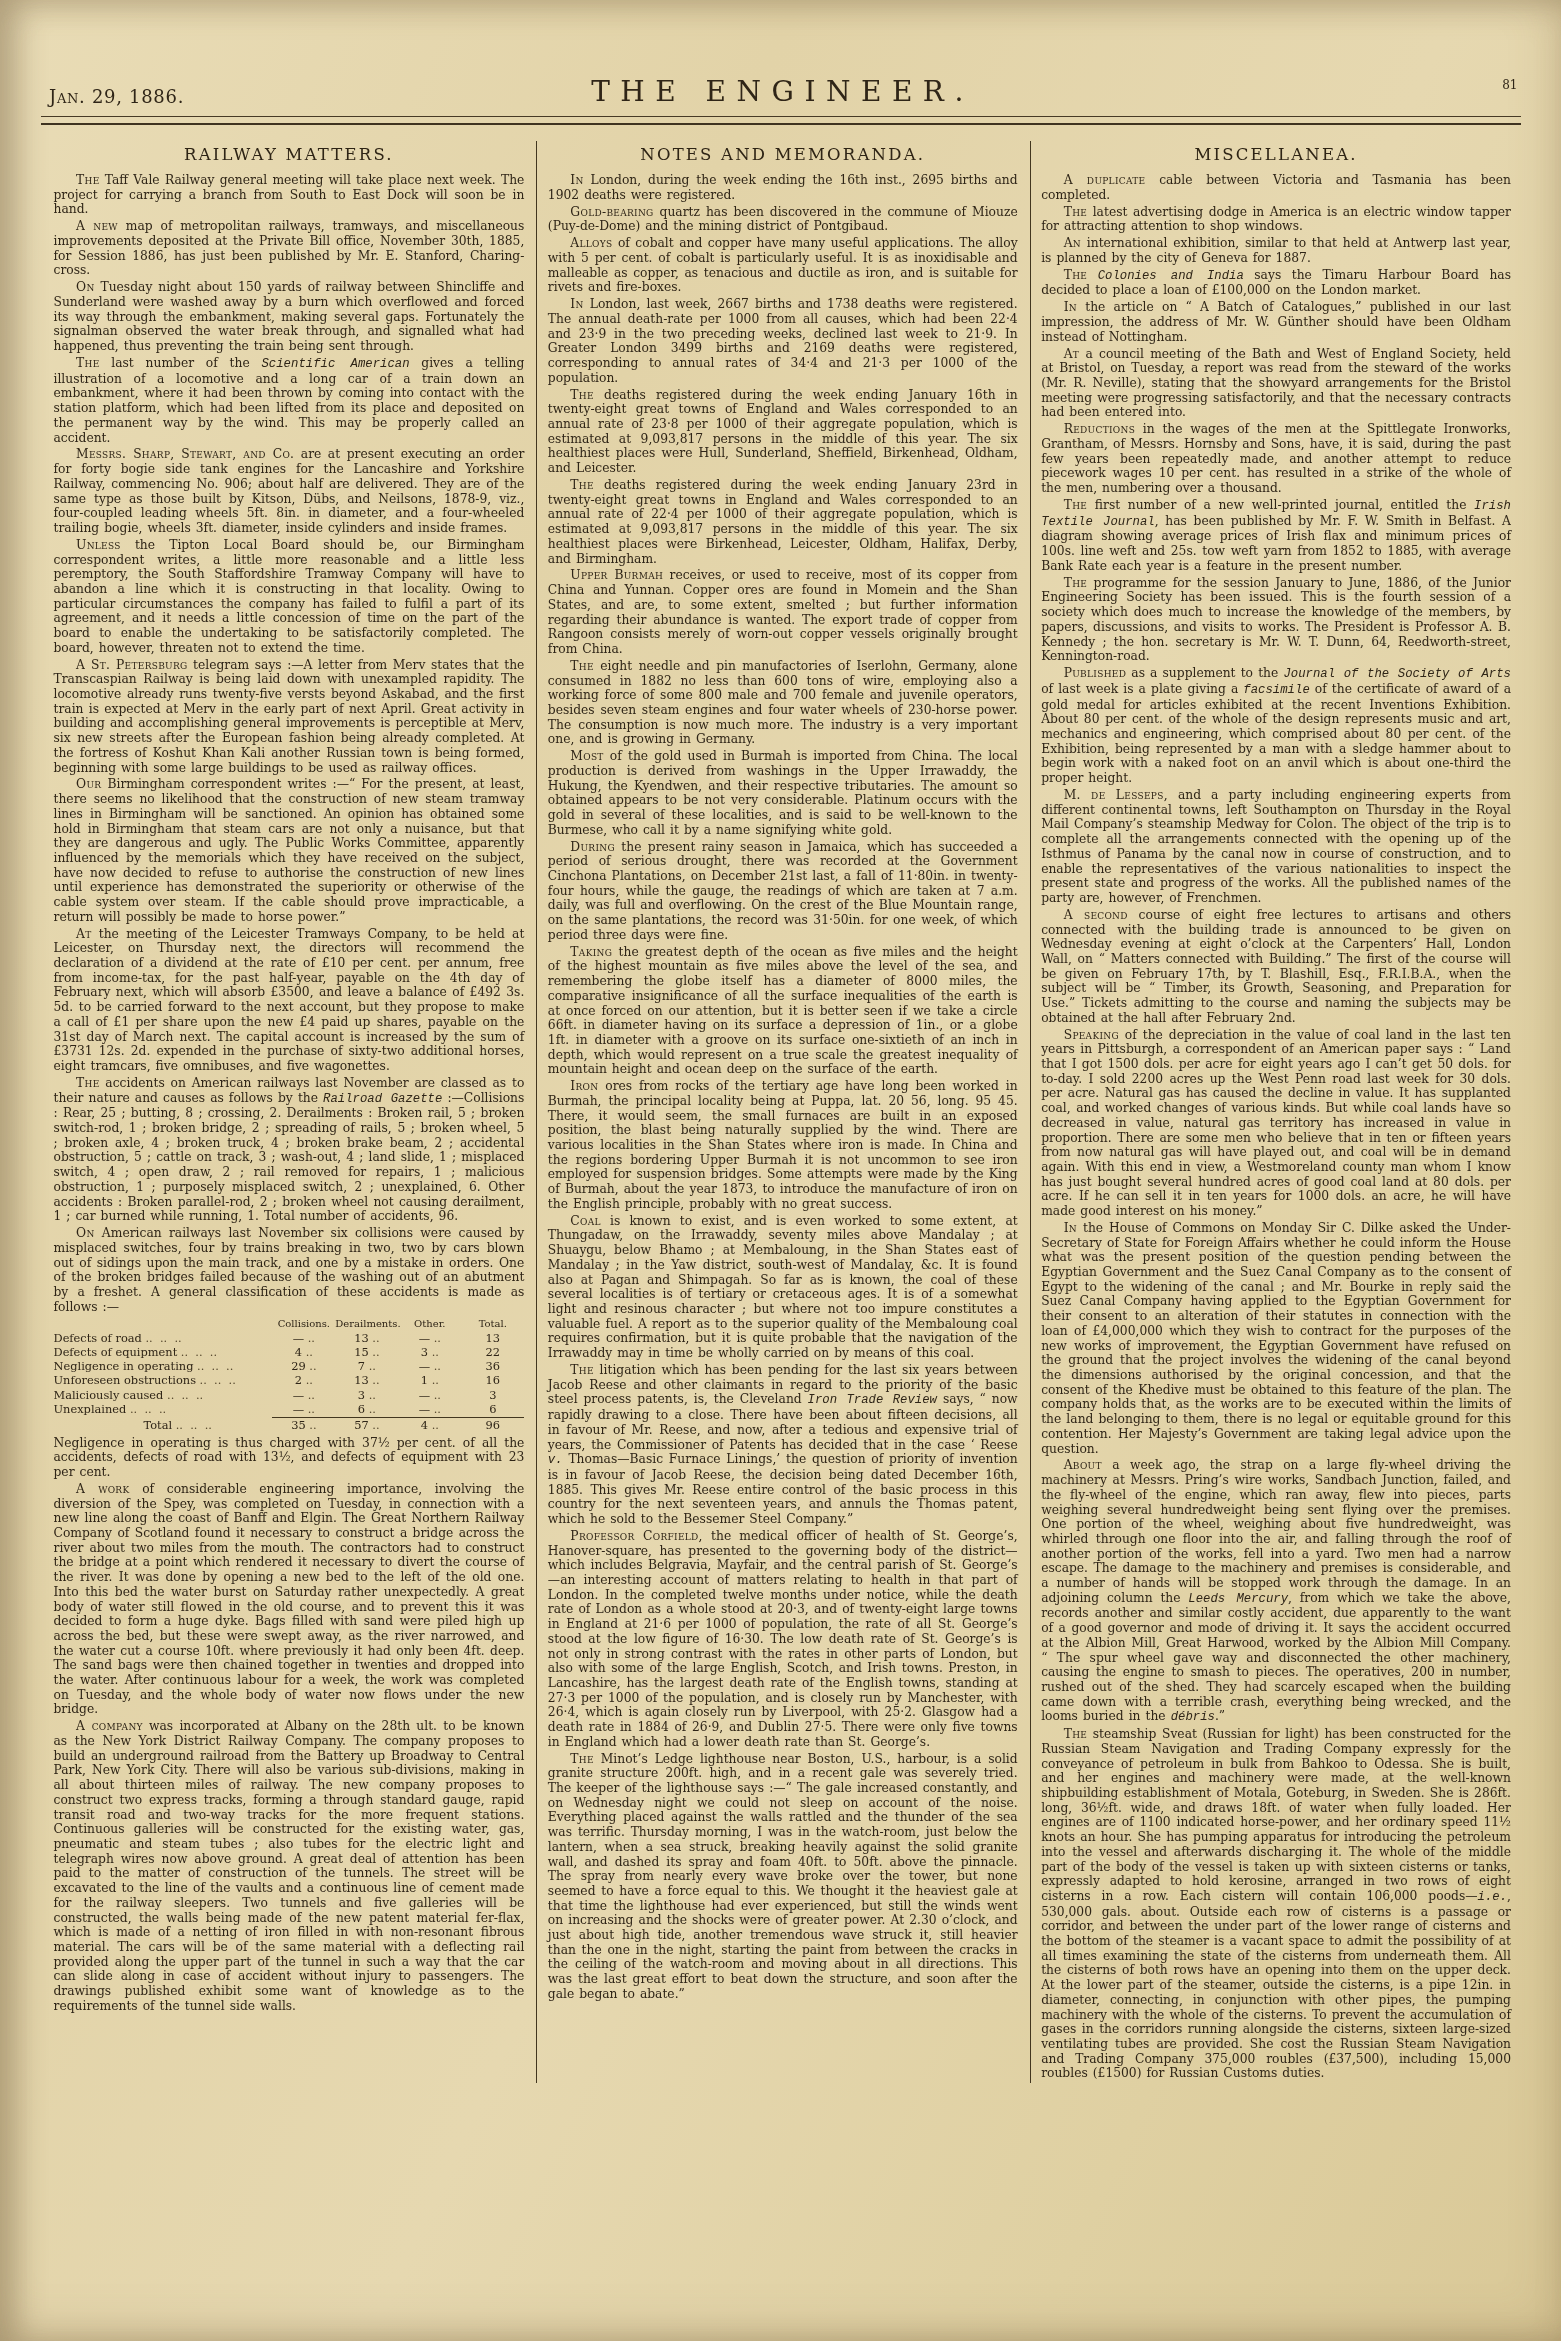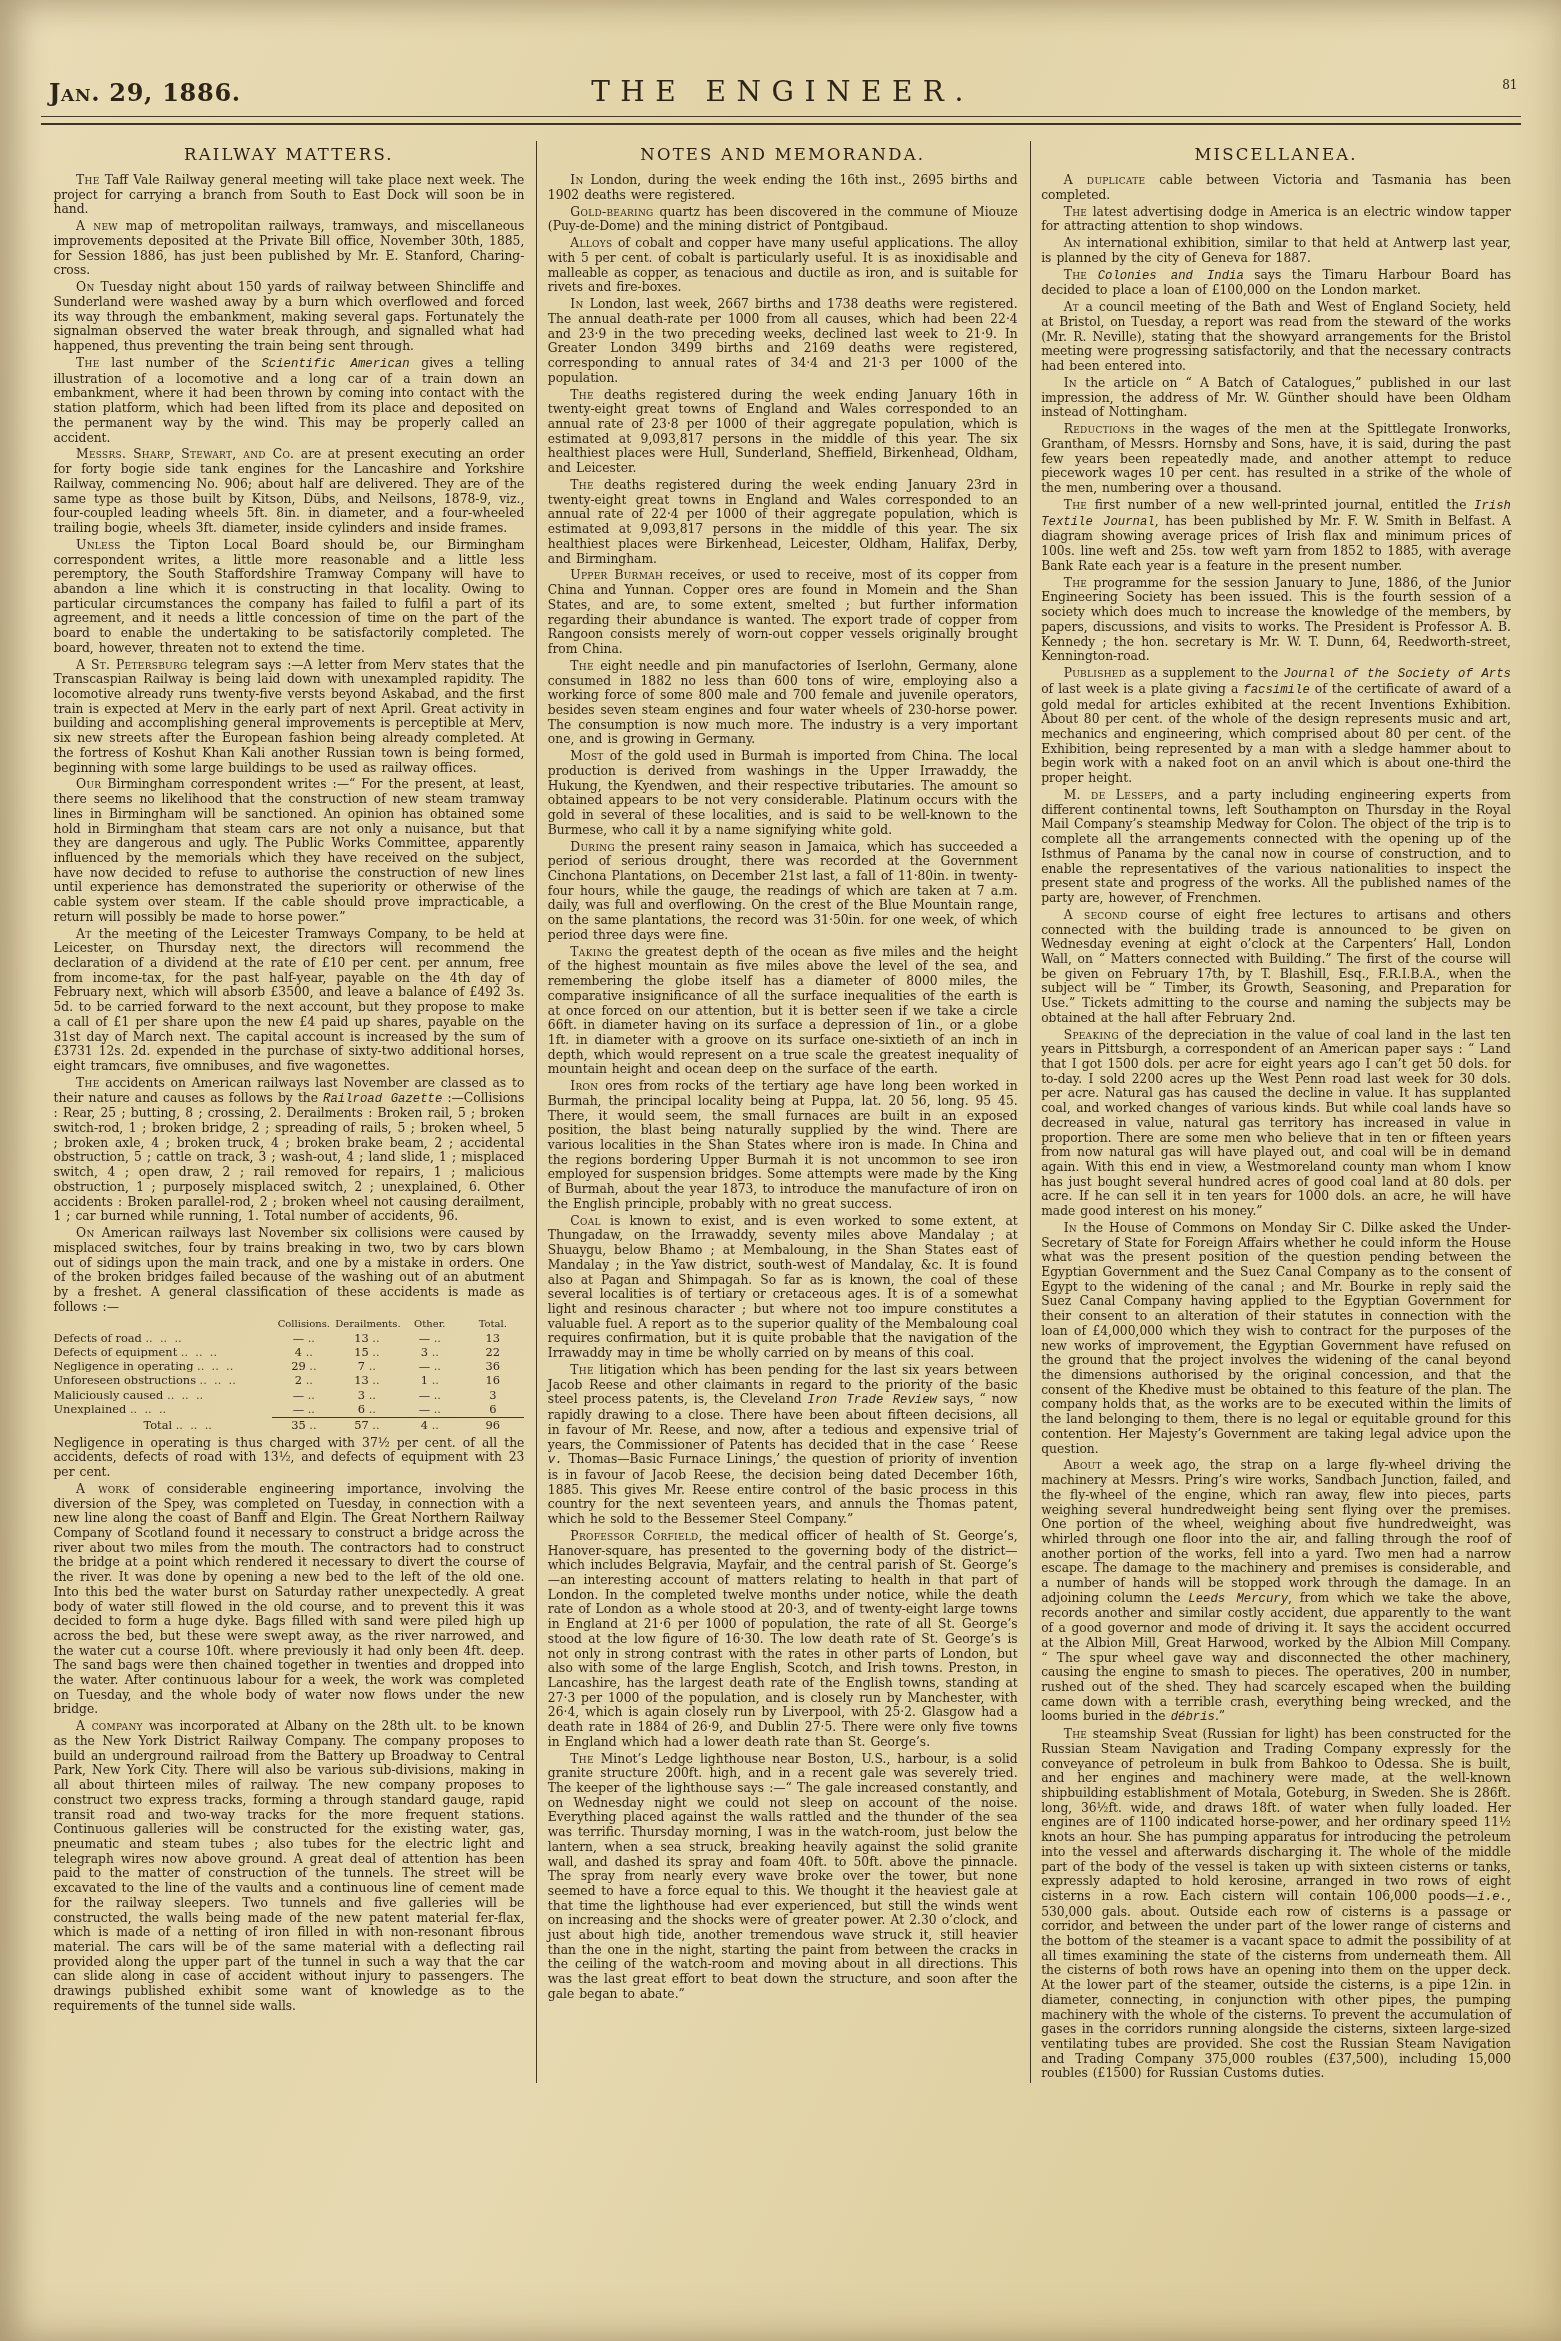--- a/index.html
+++ b/index.html
@@ -8,21 +8,21 @@
     background:linear-gradient(115deg,#e9dcb6 0%,#e2d3a8 30%,#e6d8b0 55%,#dfd0a2 80%,#d9c897 100%);
     font-family:"DejaVu Serif","Liberation Serif",serif;
     color:#2f2517;
     position:relative;
   }
   .page{
     position:absolute;inset:0;
     box-shadow:inset 19.5px 0 28.5px rgba(90,70,40,.28), inset -10.5px -15px 45px rgba(120,95,55,.18), inset 0 13.5px 30px rgba(120,95,55,.12);
   }
   .masthead{position:relative;margin:69px 43px 0 46px;height:39px;}
-  .m-date{position:absolute;left:3px;bottom:1.5px;font-size:24px;letter-spacing:0.7px;font-variant:small-caps;font-weight:bold;}
+  .m-date{position:absolute;left:3px;bottom:1.5px;font-size:18px;letter-spacing:0.7px;font-variant:small-caps;}
   .m-title{position:absolute;left:0;right:0;bottom:0;text-align:center;font-size:28px;letter-spacing:10.5px;}
   .m-page{position:absolute;right:1.5px;bottom:16px;font-size:12px;}
   .m-rule{margin:7.5px 41px 0 41px;height:6px;border-top:1.5px solid #473a25;border-bottom:2.2px solid #3f3320;}
   .columns{display:flex;margin:16px 39px 0 43px;align-items:stretch;}
   .column{width:33.333%;padding:0 12px 0 10.5px;box-sizing:border-box;}
   .column + .column{border-left:1.5px solid #42361f;}
   .section-heading{
     text-align:center;font-size:16.5px;letter-spacing:2.2px;margin:4.5px 0 9px;
     font-weight:normal;color:#2e2415;
   }
@@ -156,22 +156,22 @@
           <p><span class="lead">The</span> Minot’s Ledge lighthouse near Boston, U.S., harbour, is a solid granite structure 200ft. high, and in a recent gale was severely tried. The keeper of the lighthouse says :—“ The gale increased constantly, and on Wednesday night we could not sleep on account of the noise. Everything placed against the walls rattled and the thunder of the sea was terrific. Thursday morning, I was in the watch-room, just below the lantern, when a sea struck, breaking heavily against the solid granite wall, and dashed its spray and foam 40ft. to 50ft. above the pinnacle. The spray from nearly every wave broke over the tower, but none seemed to have a force equal to this. We thought it the heaviest gale at that time the lighthouse had ever experienced, but still the winds went on increasing and the shocks were of greater power. At 2.30 o’clock, and just about high tide, another tremendous wave struck it, still heavier than the one in the night, starting the paint from between the cracks in the ceiling of the watch-room and moving about in all directions. This was the last great effort to beat down the structure, and soon after the gale began to abate.”</p>
         </div>
     </div>
     <div class="column">
       <h2 class="section-heading">MISCELLANEA.</h2>
       <div class="column-body">
           <p><span class="lead">A duplicate</span> cable between Victoria and Tasmania has been completed.</p>
           <p><span class="lead">The</span> latest advertising dodge in America is an electric window tapper for attracting attention to shop windows.</p>
           <p><span class="lead">An</span> international exhibition, similar to that held at Antwerp last year, is planned by the city of Geneva for 1887.</p>
           <p><span class="lead">The</span> <i>Colonies and India</i> says the Timaru Harbour Board has decided to place a loan of £100,000 on the London market.</p>
+          <p><span class="lead">In</span> the article on “ A Batch of Catalogues,” published in our last impression, the address of Mr. W. Günther should have been Oldham instead of Nottingham.</p>
           <p><span class="lead">At</span> a council meeting of the Bath and West of England Society, held at Bristol, on Tuesday, a report was read from the steward of the works (Mr. R. Neville), stating that the showyard arrangements for the Bristol meeting were progressing satisfactorily, and that the necessary contracts had been entered into.</p>
-          <p><span class="lead">In</span> the article on “ A Batch of Catalogues,” published in our last impression, the address of Mr. W. Günther should have been Oldham instead of Nottingham.</p>
           <p><span class="lead">Reductions</span> in the wages of the men at the Spittlegate Ironworks, Grantham, of Messrs. Hornsby and Sons, have, it is said, during the past few years been repeatedly made, and another attempt to reduce piecework wages 10 per cent. has resulted in a strike of the whole of the men, numbering over a thousand.</p>
           <p><span class="lead">The</span> first number of a new well-printed journal, entitled the <i>Irish Textile Journal</i>, has been published by Mr. F. W. Smith in Belfast. A diagram showing average prices of Irish flax and minimum prices of 100s. line weft and 25s. tow weft yarn from 1852 to 1885, with average Bank Rate each year is a feature in the present number.</p>
           <p><span class="lead">The</span> programme for the session January to June, 1886, of the Junior Engineering Society has been issued. This is the fourth session of a society which does much to increase the knowledge of the members, by papers, discussions, and visits to works. The President is Professor A. B. Kennedy ; the hon. secretary is Mr. W. T. Dunn, 64, Reedworth-street, Kennington-road.</p>
           <p><span class="lead">Published</span> as a supplement to the <i>Journal of the Society of Arts</i> of last week is a plate giving a <i>facsimile</i> of the certificate of award of a gold medal for articles exhibited at the recent Inventions Exhibition. About 80 per cent. of the whole of the design represents music and art, mechanics and engineering, which comprised about 80 per cent. of the Exhibition, being represented by a man with a sledge hammer about to begin work with a naked foot on an anvil which is about one-third the proper height.</p>
           <p><span class="lead">M. de Lesseps,</span> and a party including engineering experts from different continental towns, left Southampton on Thursday in the Royal Mail Company’s steamship Medway for Colon. The object of the trip is to complete all the arrangements connected with the opening up of the Isthmus of Panama by the canal now in course of construction, and to enable the representatives of the various nationalities to inspect the present state and progress of the works. All the published names of the party are, however, of Frenchmen.</p>
           <p><span class="lead">A second</span> course of eight free lectures to artisans and others connected with the building trade is announced to be given on Wednesday evening at eight o’clock at the Carpenters’ Hall, London Wall, on “ Matters connected with Building.” The first of the course will be given on February 17th, by T. Blashill, Esq., F.R.I.B.A., when the subject will be “ Timber, its Growth, Seasoning, and Preparation for Use.” Tickets admitting to the course and naming the subjects may be obtained at the hall after February 2nd.</p>
           <p><span class="lead">Speaking</span> of the depreciation in the value of coal land in the last ten years in Pittsburgh, a correspondent of an American paper says : “ Land that I got 1500 dols. per acre for eight years ago I can’t get 50 dols. for to-day. I sold 2200 acres up the West Penn road last week for 30 dols. per acre. Natural gas has caused the decline in value. It has supplanted coal, and worked changes of various kinds. But while coal lands have so decreased in value, natural gas territory has increased in value in proportion. There are some men who believe that in ten or fifteen years from now natural gas will have played out, and coal will be in demand again. With this end in view, a Westmoreland county man whom I know has just bought several hundred acres of good coal land at 80 dols. per acre. If he can sell it in ten years for 1000 dols. an acre, he will have made good interest on his money.”</p>
           <p><span class="lead">In</span> the House of Commons on Monday Sir C. Dilke asked the Under-Secretary of State for Foreign Affairs whether he could inform the House what was the present position of the question pending between the Egyptian Government and the Suez Canal Company as to the consent of Egypt to the widening of the canal ; and Mr. Bourke in reply said the Suez Canal Company having applied to the Egyptian Government for their consent to an alteration of their statutes in connection with the loan of £4,000,000 which they wish to contract for the purposes of the new works of improvement, the Egyptian Government have refused on the ground that the project involves the widening of the canal beyond the dimensions authorised by the original concession, and that the consent of the Khedive must be obtained to this feature of the plan. The company holds that, as the works are to be executed within the limits of the land belonging to them, there is no legal or equitable ground for this contention. Her Majesty’s Government are taking legal advice upon the question.</p>
           <p><span class="lead">About</span> a week ago, the strap on a large fly-wheel driving the machinery at Messrs. Pring’s wire works, Sandbach Junction, failed, and the fly-wheel of the engine, which ran away, flew into pieces, parts weighing several hundredweight being sent flying over the premises. One portion of the wheel, weighing about five hundredweight, was whirled through one floor into the air, and falling through the roof of another portion of the works, fell into a yard. Two men had a narrow escape. The damage to the machinery and premises is considerable, and a number of hands will be stopped work through the damage. In an adjoining column the <i>Leeds Mercury</i>, from which we take the above, records another and similar costly accident, due apparently to the want of a good governor and mode of driving it. It says the accident occurred at the Albion Mill, Great Harwood, worked by the Albion Mill Company. “ The spur wheel gave way and disconnected the other machinery, causing the engine to smash to pieces. The operatives, 200 in number, rushed out of the shed. They had scarcely escaped when the building came down with a terrible crash, everything being wrecked, and the looms buried in the <i>débris</i>.”</p>
           <p><span class="lead">The</span> steamship Sveat (Russian for light) has been constructed for the Russian Steam Navigation and Trading Company expressly for the conveyance of petroleum in bulk from Bahkoo to Odessa. She is built, and her engines and machinery were made, at the well-known shipbuilding establishment of Motala, Goteburg, in Sweden. She is 286ft. long, 36½ft. wide, and draws 18ft. of water when fully loaded. Her engines are of 1100 indicated horse-power, and her ordinary speed 11½ knots an hour. She has pumping apparatus for introducing the petroleum into the vessel and afterwards discharging it. The whole of the middle part of the body of the vessel is taken up with sixteen cisterns or tanks, expressly adapted to hold kerosine, arranged in two rows of eight cisterns in a row. Each cistern will contain 106,000 poods—<i>i.e.</i>, 530,000 gals. about. Outside each row of cisterns is a passage or corridor, and between the under part of the lower range of cisterns and the bottom of the steamer is a vacant space to admit the possibility of at all times examining the state of the cisterns from underneath them. All the cisterns of both rows have an opening into them on the upper deck. At the lower part of the steamer, outside the cisterns, is a pipe 12in. in diameter, connecting, in conjunction with other pipes, the pumping machinery with the whole of the cisterns. To prevent the accumulation of gases in the corridors running alongside the cisterns, sixteen large-sized ventilating tubes are provided. She cost the Russian Steam Navigation and Trading Company 375,000 roubles (£37,500), including 15,000 roubles (£1500) for Russian Customs duties.</p>

